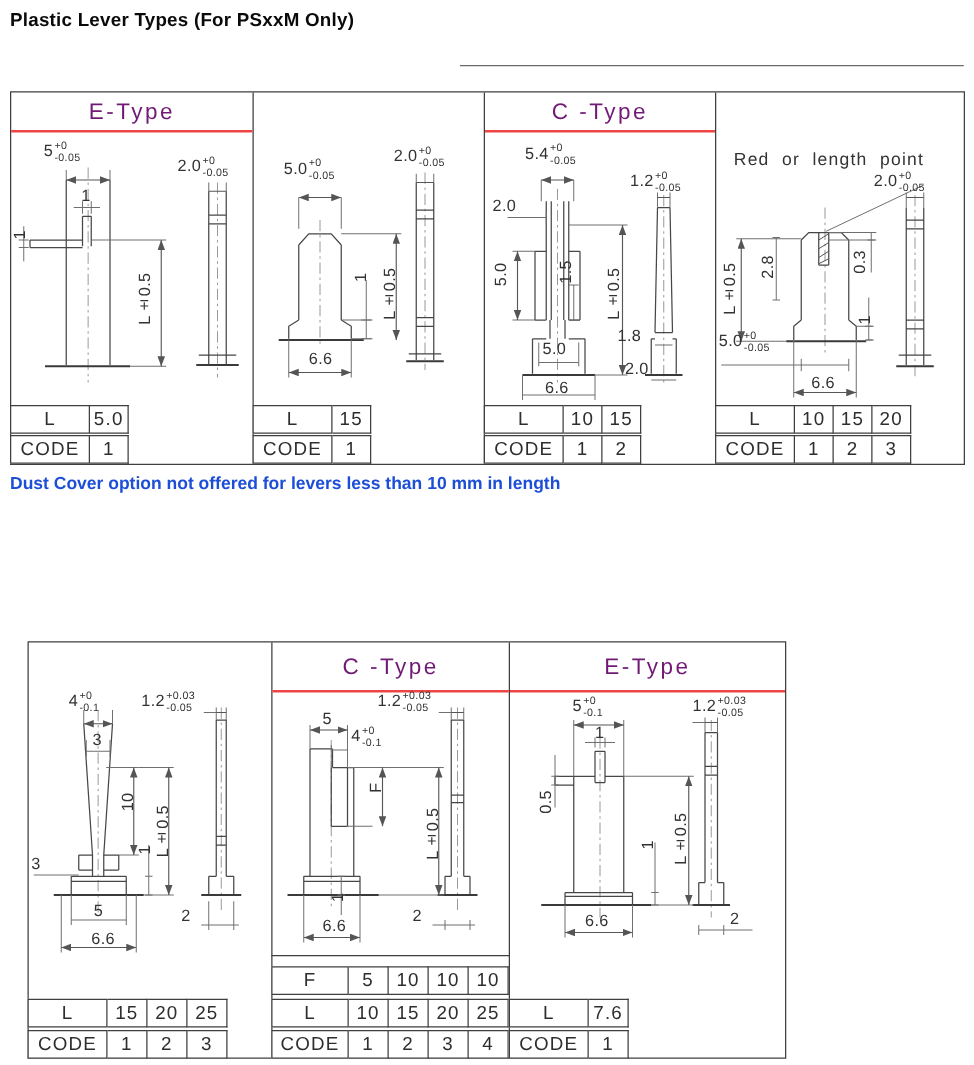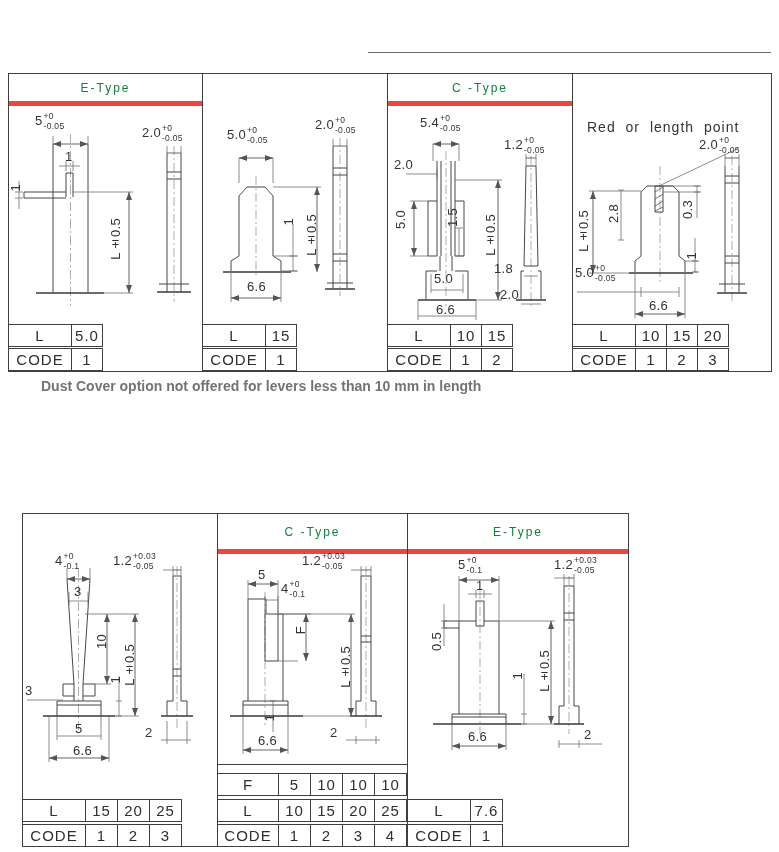--- a/index.html
+++ b/index.html
@@ -1,25 +1,25 @@
 <!DOCTYPE html>
 <html><head>
 <meta charset="utf-8">
 <style>
   html,body{margin:0;padding:0;background:#fff;}
   #page{position:relative;width:779px;height:852px;background:#fff;overflow:hidden;
         font-family:"Liberation Sans",sans-serif;}
   .h1{position:absolute;font-size:15px;font-weight:bold;color:#0a0a0a;letter-spacing:.2px;}
-  .note{position:absolute;font-size:14px;font-weight:bold;color:#737373;margin-left:33px;}
+  .note{position:absolute;font-size:14px;font-weight:bold;color:#1d4ed8;}
   .stray{position:absolute;background:#6a6a6a;}
   .dtable{position:absolute;border:1px solid #3f3f3f;display:flex;background:#fff;}
   .col{position:relative;box-sizing:border-box;border-right:1px solid #3f3f3f;}
   .col:last-child{border-right:none;}
-  .thead{display:flex;align-items:center;justify-content:center;color:#15803d;
-         font-size:12px;letter-spacing:2px;border-bottom:5px solid #ef4444;box-sizing:border-box;}
+  .thead{display:flex;align-items:center;justify-content:center;color:#701a75;
+         font-size:18px;letter-spacing:2px;border-bottom:2px solid #ef4444;box-sizing:border-box;}
   .p .thead{height:32px;} .m .thead{height:40px;}
   .artbox{position:absolute;left:0;right:0;}
   .p .artbox{top:32px;height:218px;} .m .artbox{top:40px;height:210px;}
   svg.art{position:absolute;left:0;top:0;}
   .shape{stroke:#474747;stroke-width:1;fill:none;}
   .thick{stroke:#3a3a3a;stroke-width:1.6;fill:none;}
   .dim{stroke:#6f6f6f;stroke-width:.8;fill:none;}
   .cl{stroke:#8a8a8a;stroke-width:.7;fill:none;stroke-dasharray:9 3 2 3;}
   .hatch{stroke:#555;stroke-width:.8;fill:none;}
   .dl{stroke:#555;stroke-width:.9;}
@@ -45,20 +45,21 @@
 <svg width="0" height="0" style="position:absolute">
   <defs>
     <marker id="ah" markerWidth="10" markerHeight="8" refX="8" refY="3" orient="auto-start-reverse" markerUnits="userSpaceOnUse">
       <path d="M0,0L8,3L0,6Z" fill="#555"></path>
     </marker>
   </defs>
 </svg>
 
 <div id="page">
 
+  <div class="h1" style="left:8px;top:8px">Plastic Lever Types  (For PSxxM Only)</div>
   <div class="stray" style="left:368px;top:52px;width:403px;height:1px"></div>
 
   <div class="dtable p" style="left:8px;top:73px;width:762px;height:297px">
 
     <div class="col" style="width:194px">
       <div class="thead">E-Type</div>
       <div class="artbox">
         <svg class="art" width="194" height="218" viewBox="0 0 194 218">
           <path class="cl" d="M61.5,28V200M165,40V196"></path>
           <path class="shape" d="M44,38V186M79,38V186M57,67V91M64,67V91M57,67H64M15,86H57M15,92H57M15,86V92M158,47V178M172,47V178M158,66H172M158,73H172M150,178H180M158,178V186M172,178V186"></path>

